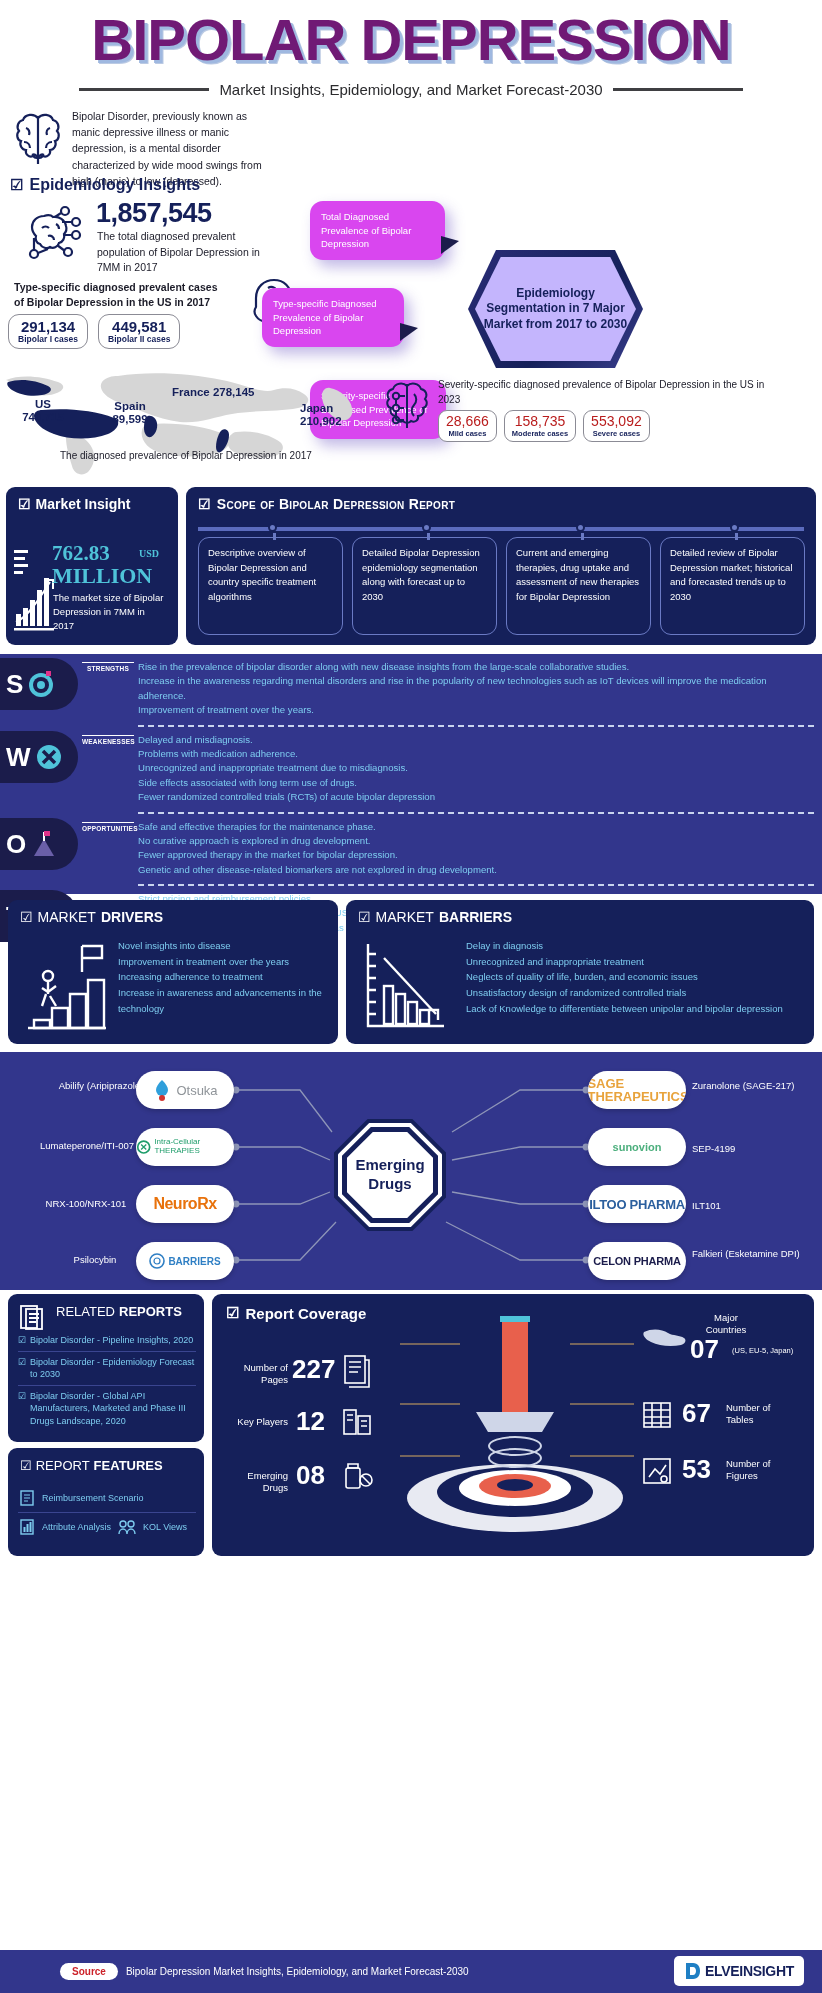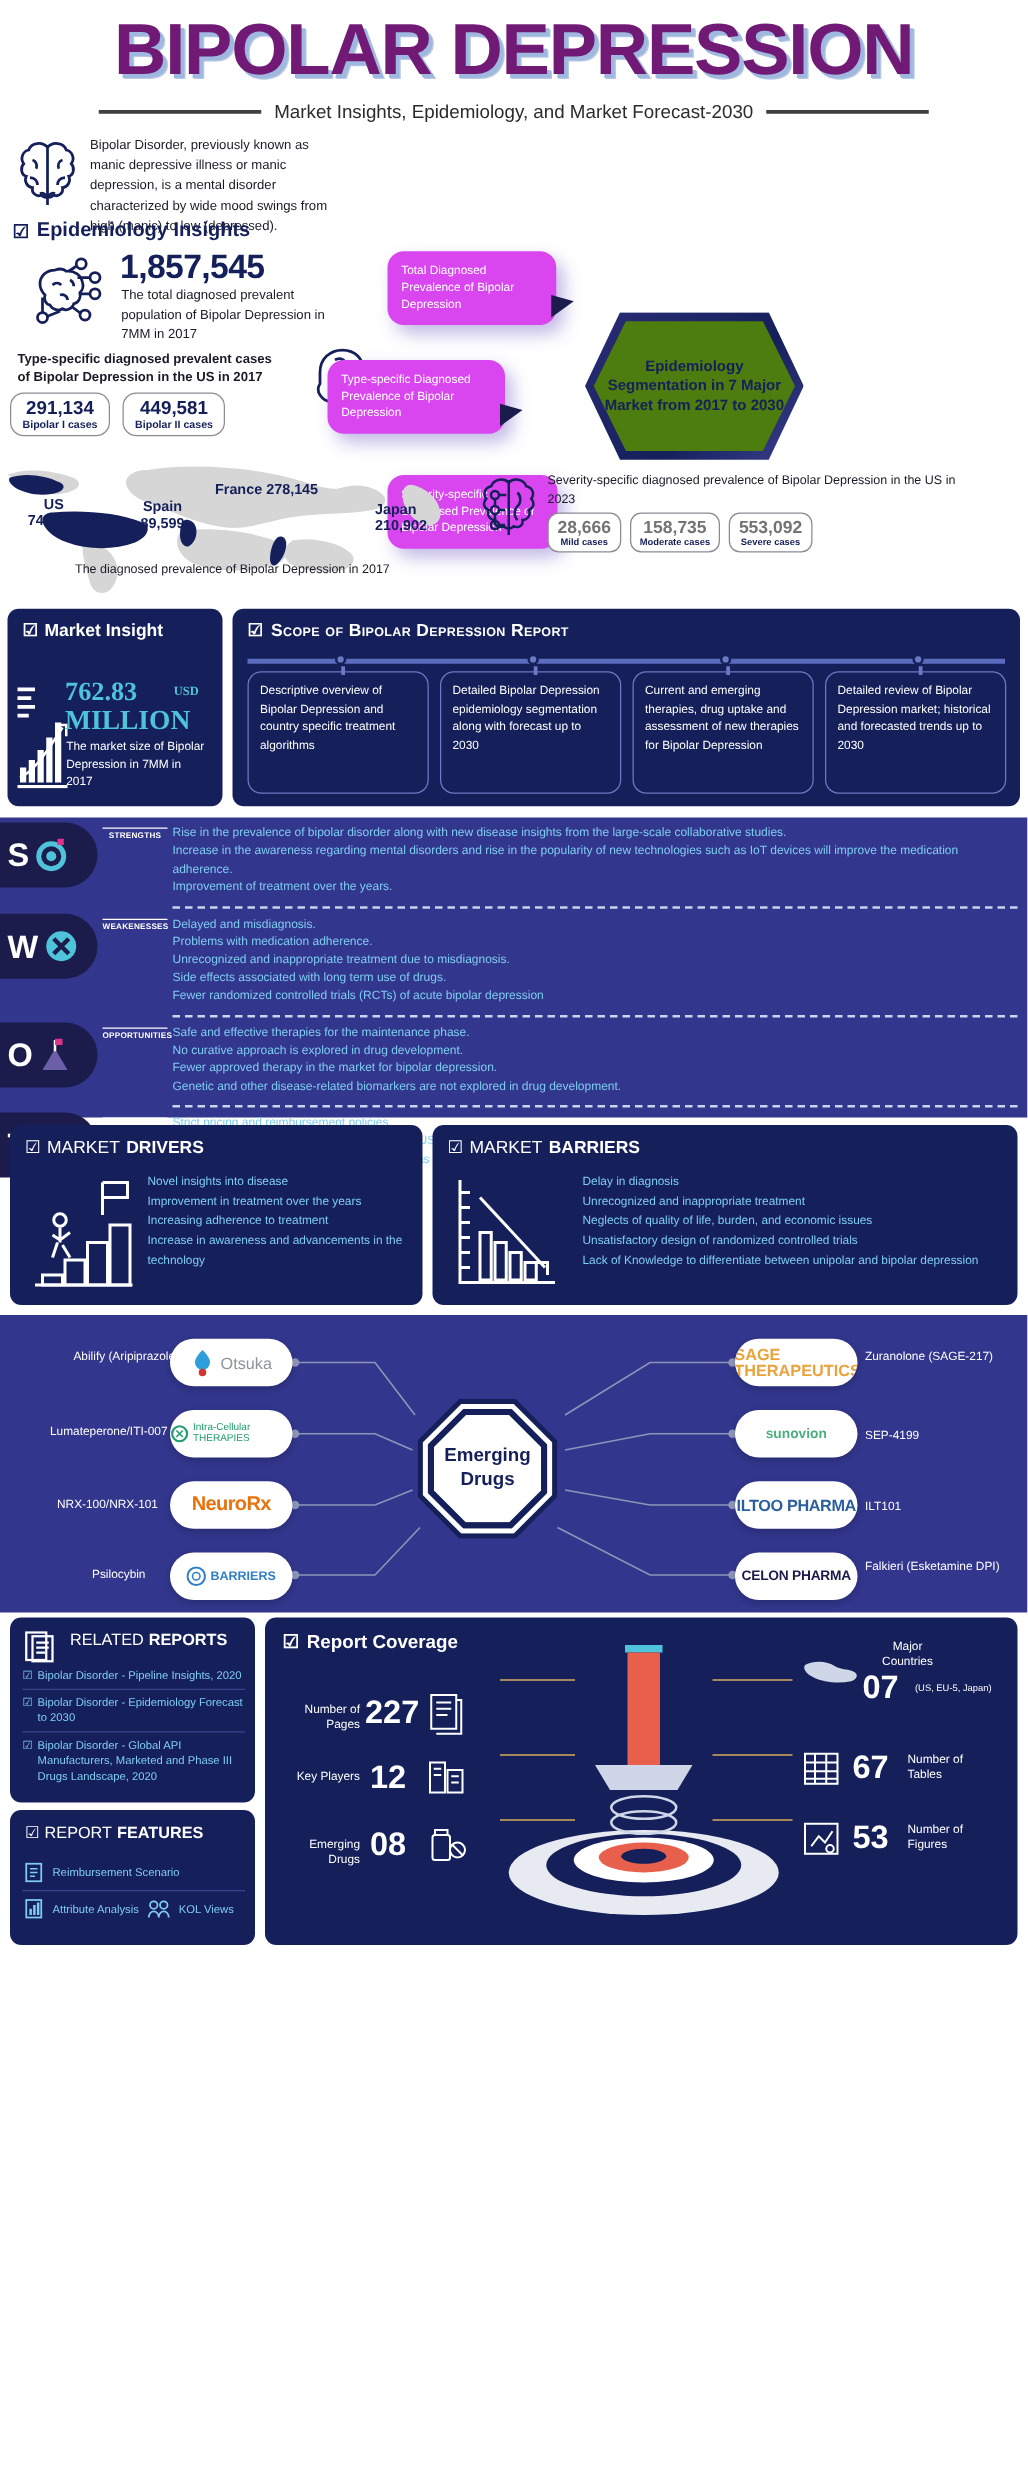--- a/index.html
+++ b/index.html
@@ -60,41 +60,41 @@
   .hexring {
     position: absolute; left: 468px; top: 152px; width: 175px; height: 118px;
   }
   .hexring .outer {
     position: absolute; inset: 0;
     background: linear-gradient(135deg,#2a2d77,#15205a 60%,#3b3f8f);
     clip-path: polygon(16% 0,84% 0,100% 50%,84% 100%,16% 100%,0 50%);
   }
   .hexring .inner {
     position: absolute; inset: 7px;
-    background: #4d7c0f;
+    background: #c4b5fd;
     clip-path: polygon(16% 0,84% 0,100% 50%,84% 100%,16% 100%,0 50%);
     display: flex; align-items: center; justify-content: center;
   }
   .hexring .txt { font-size: 12px; font-weight: bold; color: #15205a; text-align: center; line-height: 1.3; }
 
   
   .mapband { position: absolute; left: 0; top: 368px; width: 822px; height: 110px; }
   .mapsvg { position: absolute; left: 0; top: 0; }
   .mlabel { position: absolute; font-size: 11.5px; font-weight: bold; color: #15205a; text-align: center; line-height: 1.15; }
   #ml-us { left: 8px; top: 30px; width: 70px; }
   #ml-sp { left: 98px; top: 32px; width: 64px; }
   #ml-fr { left: 172px; top: 18px; width: 130px; text-align: left;}
   #ml-jp { left: 300px; top: 34px; width: 80px; text-align:left; }
   .map-cap { position: absolute; left: 60px; top: 82px; font-size: 10px; color: #1b1b28; }
 
   .sev-icon { position: absolute; left: 380px; top: 378px; width: 54px; height: 56px; }
   .sev-cap { position: absolute; left: 438px; top: 378px; width: 340px; font-size: 10px; line-height: 1.45; color: #1b1b28; }
   .sev-row { position: absolute; left: 438px; top: 410px; display: flex; gap: 7px; }
   .sev-box { border: 1.3px solid #8b8b95; border-radius: 9px; padding: 2px 7px 3px; text-align: center; background: #fff; }
-  .sev-box .v { font-size: 14px; font-weight: bold; color: #737373; }
+  .sev-box .v { font-size: 14px; font-weight: normal; color: #b91c1c; }
   .sev-box .l { font-size: 7.5px; font-weight: bold; color: #15205a; }
 
   
   .mi-card { position: absolute; left: 6px; top: 487px; width: 172px; height: 158px; background: #15205a; border-radius: 9px; }
   .mi-title { position: absolute; left: 12px; top: 9px; font-size: 14px; font-weight: bold; color: #fff; display: flex; gap: 5px; align-items: center; }
   .mi-val { position: absolute; left: 46px; top: 54px; font-family: "Liberation Serif", serif; font-size: 21px; font-weight: bold; color: #4fc3d9; }
   .mi-usd { position: absolute; left: 133px; top: 61px; font-family: "Liberation Serif", serif; font-size: 10px; font-weight: bold; color: #4fc3d9; }
   .mi-mil { position: absolute; left: 46px; top: 76px; font-family: "Liberation Serif", serif; font-size: 22px; font-weight: bold; color: #4fc3d9; }
   .mi-sub { position: absolute; left: 47px; top: 104px; width: 115px; font-size: 9.5px; line-height: 1.45; color: #fff; }
   .mi-chart { position: absolute; left: 6px; top: 55px; width: 44px; height: 95px; }
@@ -740,13 +740,24 @@
       </svg>
       <div class="rc-stat" style="left:470px;top:160px;">
         <div class="num">53</div>
       </div>
       <div class="rc-stat" style="left:514px;top:164px;width:66px">
         <div class="lab">Number of Figures</div>
       </div>
     </div>
   </div>
 
+  <div class="source-bar">
+    <div class="src-pill">Source</div>
+    <div class="src-txt">Bipolar Depression Market Insights, Epidemiology, and Market Forecast-2030</div>
+    <div class="di-logo">
+      <svg width="18" height="20" viewBox="0 0 18 20">
+        <path d="M2 2h7c5 0 7 4 7 8s-2 8-7 8H2z" fill="#1f7fc4"></path>
+        <path d="M6 6h3c2 0 3 2 3 4s-1 4-3 4H6z" fill="#fff"></path>
+      </svg>
+      <span class="di-t"><span>ELVEINSIGHT</span></span>
+    </div>
+  </div>
 </div>
 
 </body></html>

